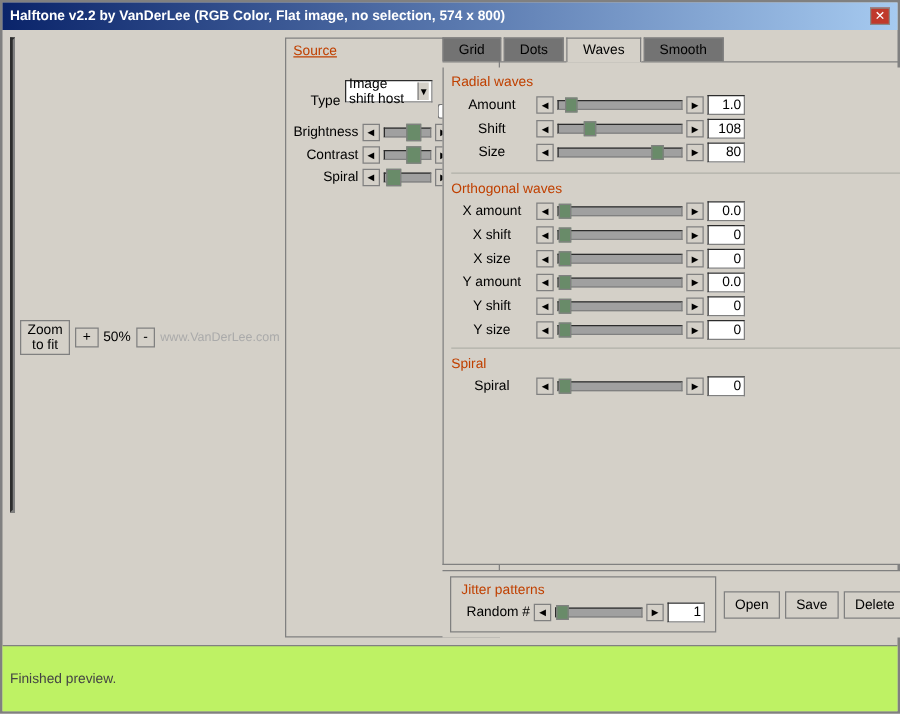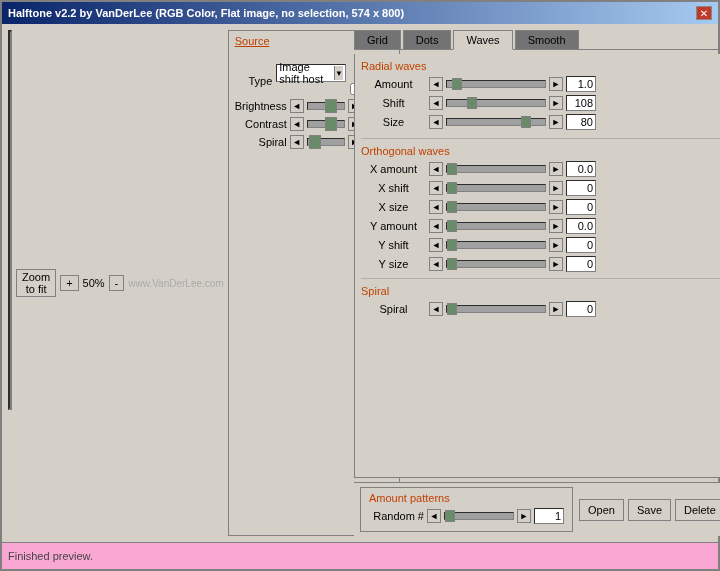--- a/index.html
+++ b/index.html
@@ -344,23 +344,23 @@
       height: 22px;
       min-width: 38px;
       padding: 0 8px;
       background: #d4d0c8;
       border: 1px solid #808080;
       font-size: 11px;
       cursor: pointer;
     }
 
     .status-bar {
-      background: #f9a8d4;
+      background: #bef264;
       border-top: 1px solid #808080;
-      padding: 7px 6px;
+      padding: 20px 6px;
       font-size: 11px;
       color: #444;
     }
 
     .ortho-section {
       margin-bottom: 6px;
     }
 
     input[type="checkbox"] {
       width: 12px;
@@ -615,21 +615,21 @@
             </div>
             <div class="arrow-btn">►</div>
             <input class="param-value" type="text" value="0" style="">
           </div>
         </div>
       </div>
 
       <div class="bottom-bar">
 
         <div class="jitter-section">
-          <div class="jitter-title">Amount patterns</div>
+          <div class="jitter-title">Jitter patterns</div>
           <div class="param-row">
             <span class="param-label-sm">Random #</span>
             <div class="arrow-btn">◄</div>
             <div class="mini-slider-track" style="width:70px;">
               <div class="mini-slider-thumb green-slider-thumb" style="left:0%"></div>
             </div>
             <div class="arrow-btn">►</div>
             <input class="param-value" type="text" value="1" style="">
           </div>
         </div>

